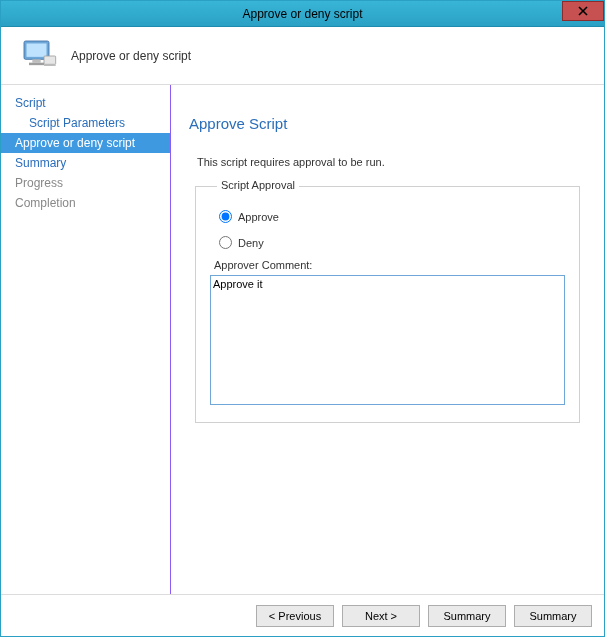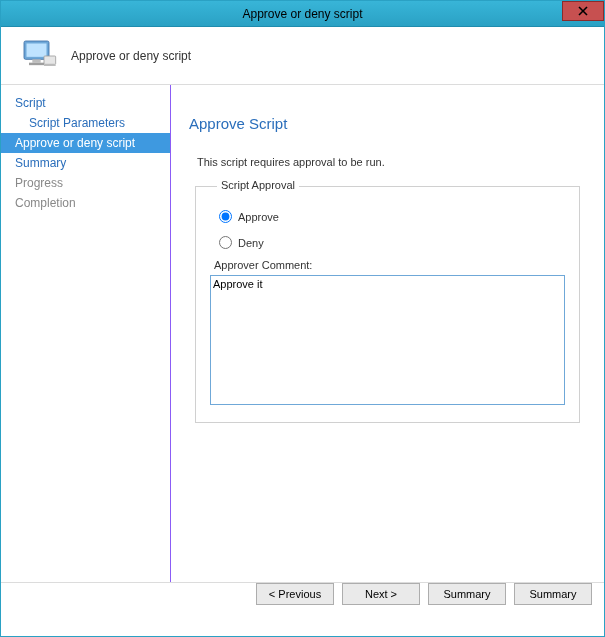--- a/index.html
+++ b/index.html
@@ -144,24 +144,24 @@
     height: 130px;
     resize: none;
     font-family: inherit;
     font-size: 11px;
     padding: 2px 16px 2px 2px;
     border: 1px solid #6fa8d8;
     outline: none;
     overflow-y: scroll;
   }
   .footer {
-    height: 54px;
+    height: 42px;
     border-top: 1px solid #dcdcdc;
     display: flex;
-    align-items: flex-start;
+    align-items: center;
     justify-content: flex-end;
     padding-right: 12px;
     gap: 8px;
     background: #fff;
   }
   .footer button {
     min-width: 78px;
     height: 22px;
     font-size: 11px;
     font-family: inherit;

